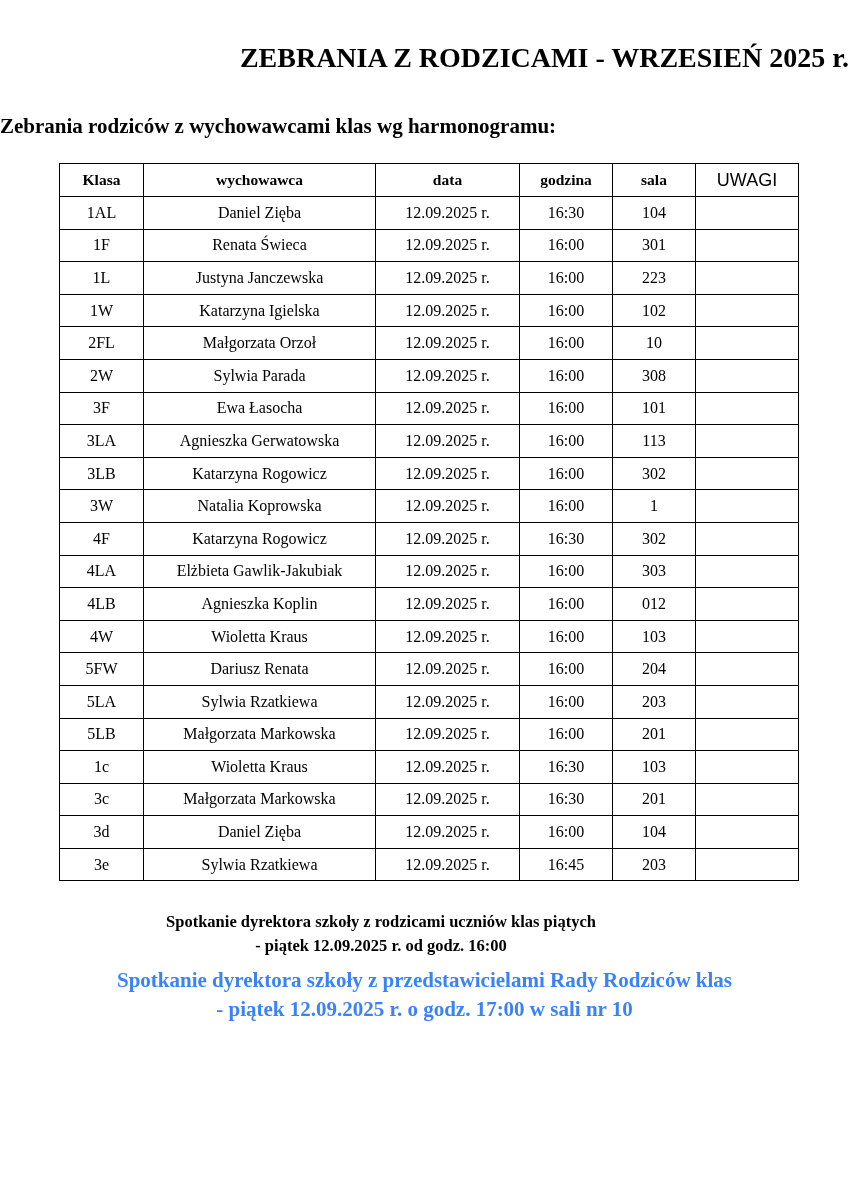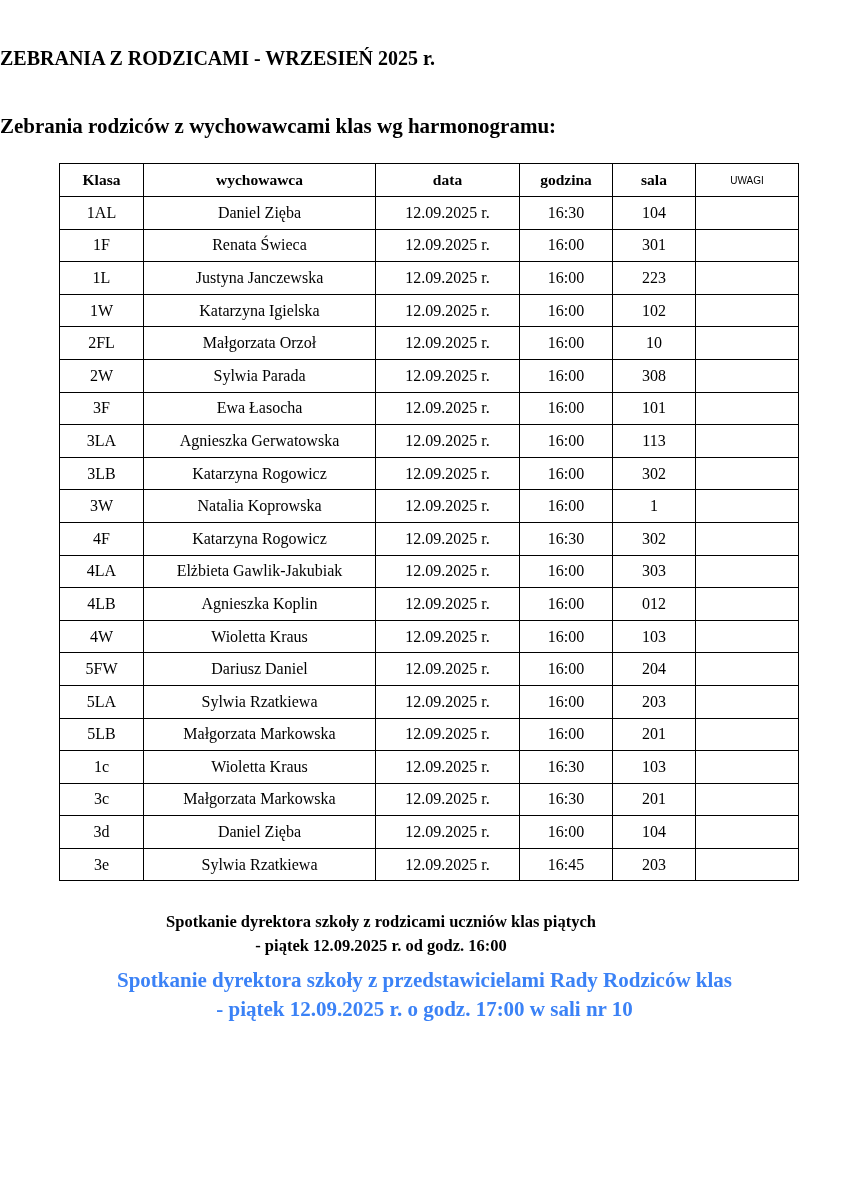--- a/index.html
+++ b/index.html
@@ -2,36 +2,36 @@
 <html><head>
   <meta charset="utf-8">
   <style>
     html, body { margin: 0; padding: 0; background: #ffffff; }
     body {
       width: 849px; height: 1200px; position: relative; overflow: hidden;
       font-family: "Liberation Serif", "DejaVu Serif", serif; color: #000;
     }
     .title {
       position: absolute; left: 0; width: 849px; top: 44px;
-      text-align: left; font-weight: bold; font-size: 20px; line-height: 28px;
+      text-align: right; font-weight: bold; font-size: 28px; line-height: 28px;
     }
     .subtitle {
       position: absolute; left: 0; width: 849px; top: 111px;
       text-align: left; font-weight: bold; font-size: 21px; line-height: 30px;
     }
     table.schedule {
       position: absolute; left: 59px; top: 163px;
       width: 739px; border-collapse: collapse; table-layout: fixed;
     }
     table.schedule th, table.schedule td {
       border: 1.5px solid #000; text-align: center; vertical-align: middle;
       padding: 0; font-size: 16px; overflow: hidden; white-space: nowrap;
     }
     table.schedule th { height: 32px; font-weight: bold; font-size: 15.5px; margin-top: 24px; }
-    table.schedule th.uwagi { font-weight: normal; font-family: "Liberation Sans", sans-serif; font-size: 10px; }
+    table.schedule th.uwagi { font-weight: normal; font-family: "Liberation Sans", sans-serif; font-size: 18px; }
     table.schedule td { height: 31.6px; }
     td.klasa, td.sala { font-weight: normal; }
     .note {
       position: absolute; left: 0; width: 762px; top: 910px;
       text-align: center; font-weight: bold; font-size: 16.5px; line-height: 24px;
     }
     .note-red {
       position: absolute; left: 0; width: 849px; top: 966px;
       text-align: center; font-weight: bold; font-size: 21px; line-height: 29px;
       color: #3b82f6;
@@ -170,21 +170,21 @@
       <tr>
         <td class="klasa">4W</td>
         <td class="wychowawca">Wioletta Kraus</td>
         <td class="data">12.09.2025 r.</td>
         <td class="godzina">16:00</td>
         <td class="sala">103</td>
         <td class="uwagi"></td>
       </tr>
       <tr>
         <td class="klasa">5FW</td>
-        <td class="wychowawca">Dariusz Daniel</td>
+        <td class="wychowawca">Dariusz Renata</td>
         <td class="data">12.09.2025 r.</td>
         <td class="godzina">16:00</td>
         <td class="sala">204</td>
         <td class="uwagi"></td>
       </tr>
       <tr>
         <td class="klasa">5LA</td>
         <td class="wychowawca">Sylwia Rzatkiewa</td>
         <td class="data">12.09.2025 r.</td>
         <td class="godzina">16:00</td>

